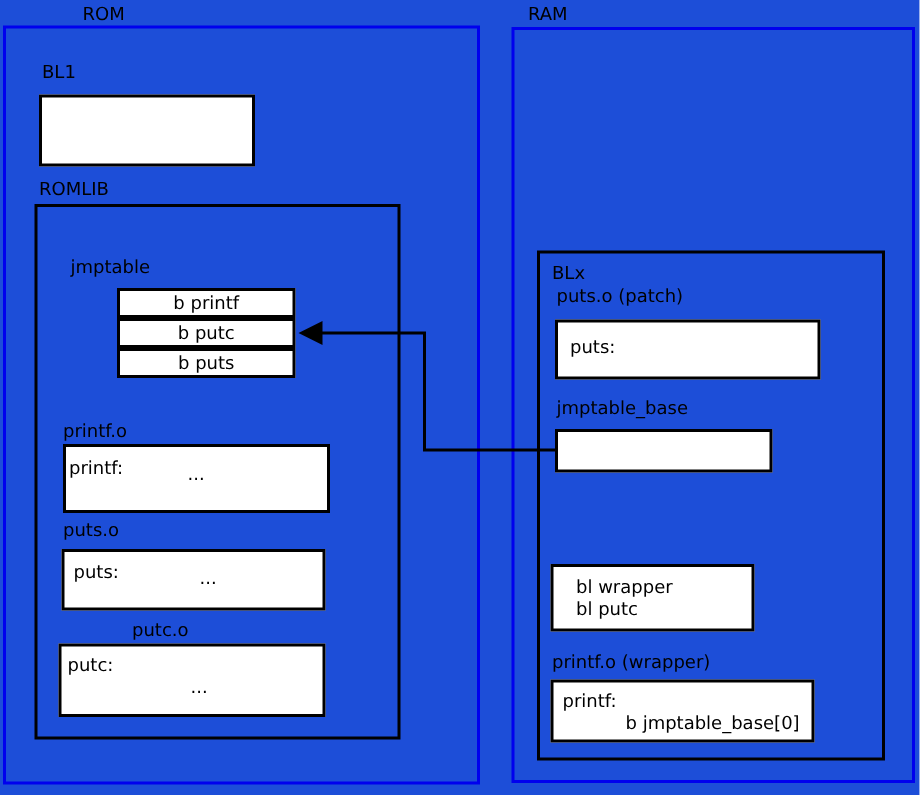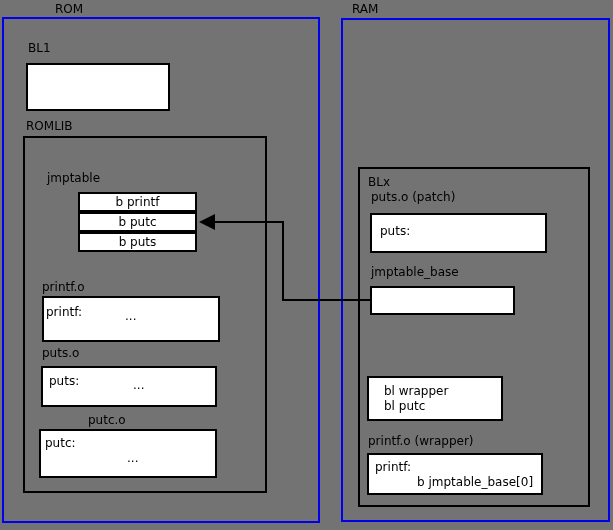--- a/index.html
+++ b/index.html
@@ -1,20 +1,20 @@
 <!DOCTYPE html>
 <html><head>
 <meta charset="utf-8">
 <style>
   html, body { margin: 0; padding: 0; background: #ffffff; }
   .canvas {
     position: relative;
     width: 613px;
     height: 530px;
-    background: #737373;
+    background: #1d4ed8;
     font-family: "DejaVu Sans", "Liberation Sans", sans-serif;
     font-size: 12px;
     color: #000000;
     overflow: hidden;
   }
   .abs { position: absolute; }
   .label { position: absolute; white-space: nowrap; line-height: 14px; }
   .region {
     position: absolute;
     border: 2px solid #0000ee;

